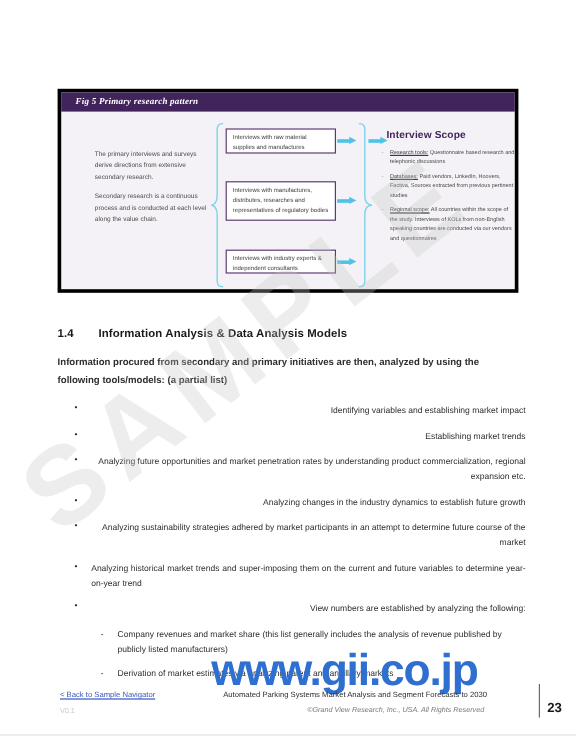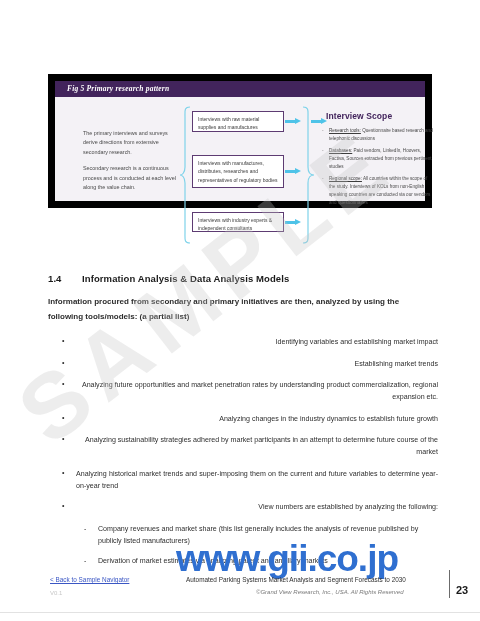--- a/index.html
+++ b/index.html
@@ -64,23 +64,23 @@
     display: inline-block;
     width: 34px;
   }
 
   
   .figure-panel {
     position: absolute;
     left: 48px;
     top: 74px;
     width: 384px;
-    height: 134px;
+    height: 170px;
     background: #f4f2f6;
-    border: 7px solid #000000;
+    border: 3px solid #000000;
     box-sizing: border-box;
   }
   .figure-caption-bar {
     position: absolute;
     left: 0;
     top: 0;
     width: 100%;
     height: 16px;
     background: #42245c;
     box-sizing: border-box;

